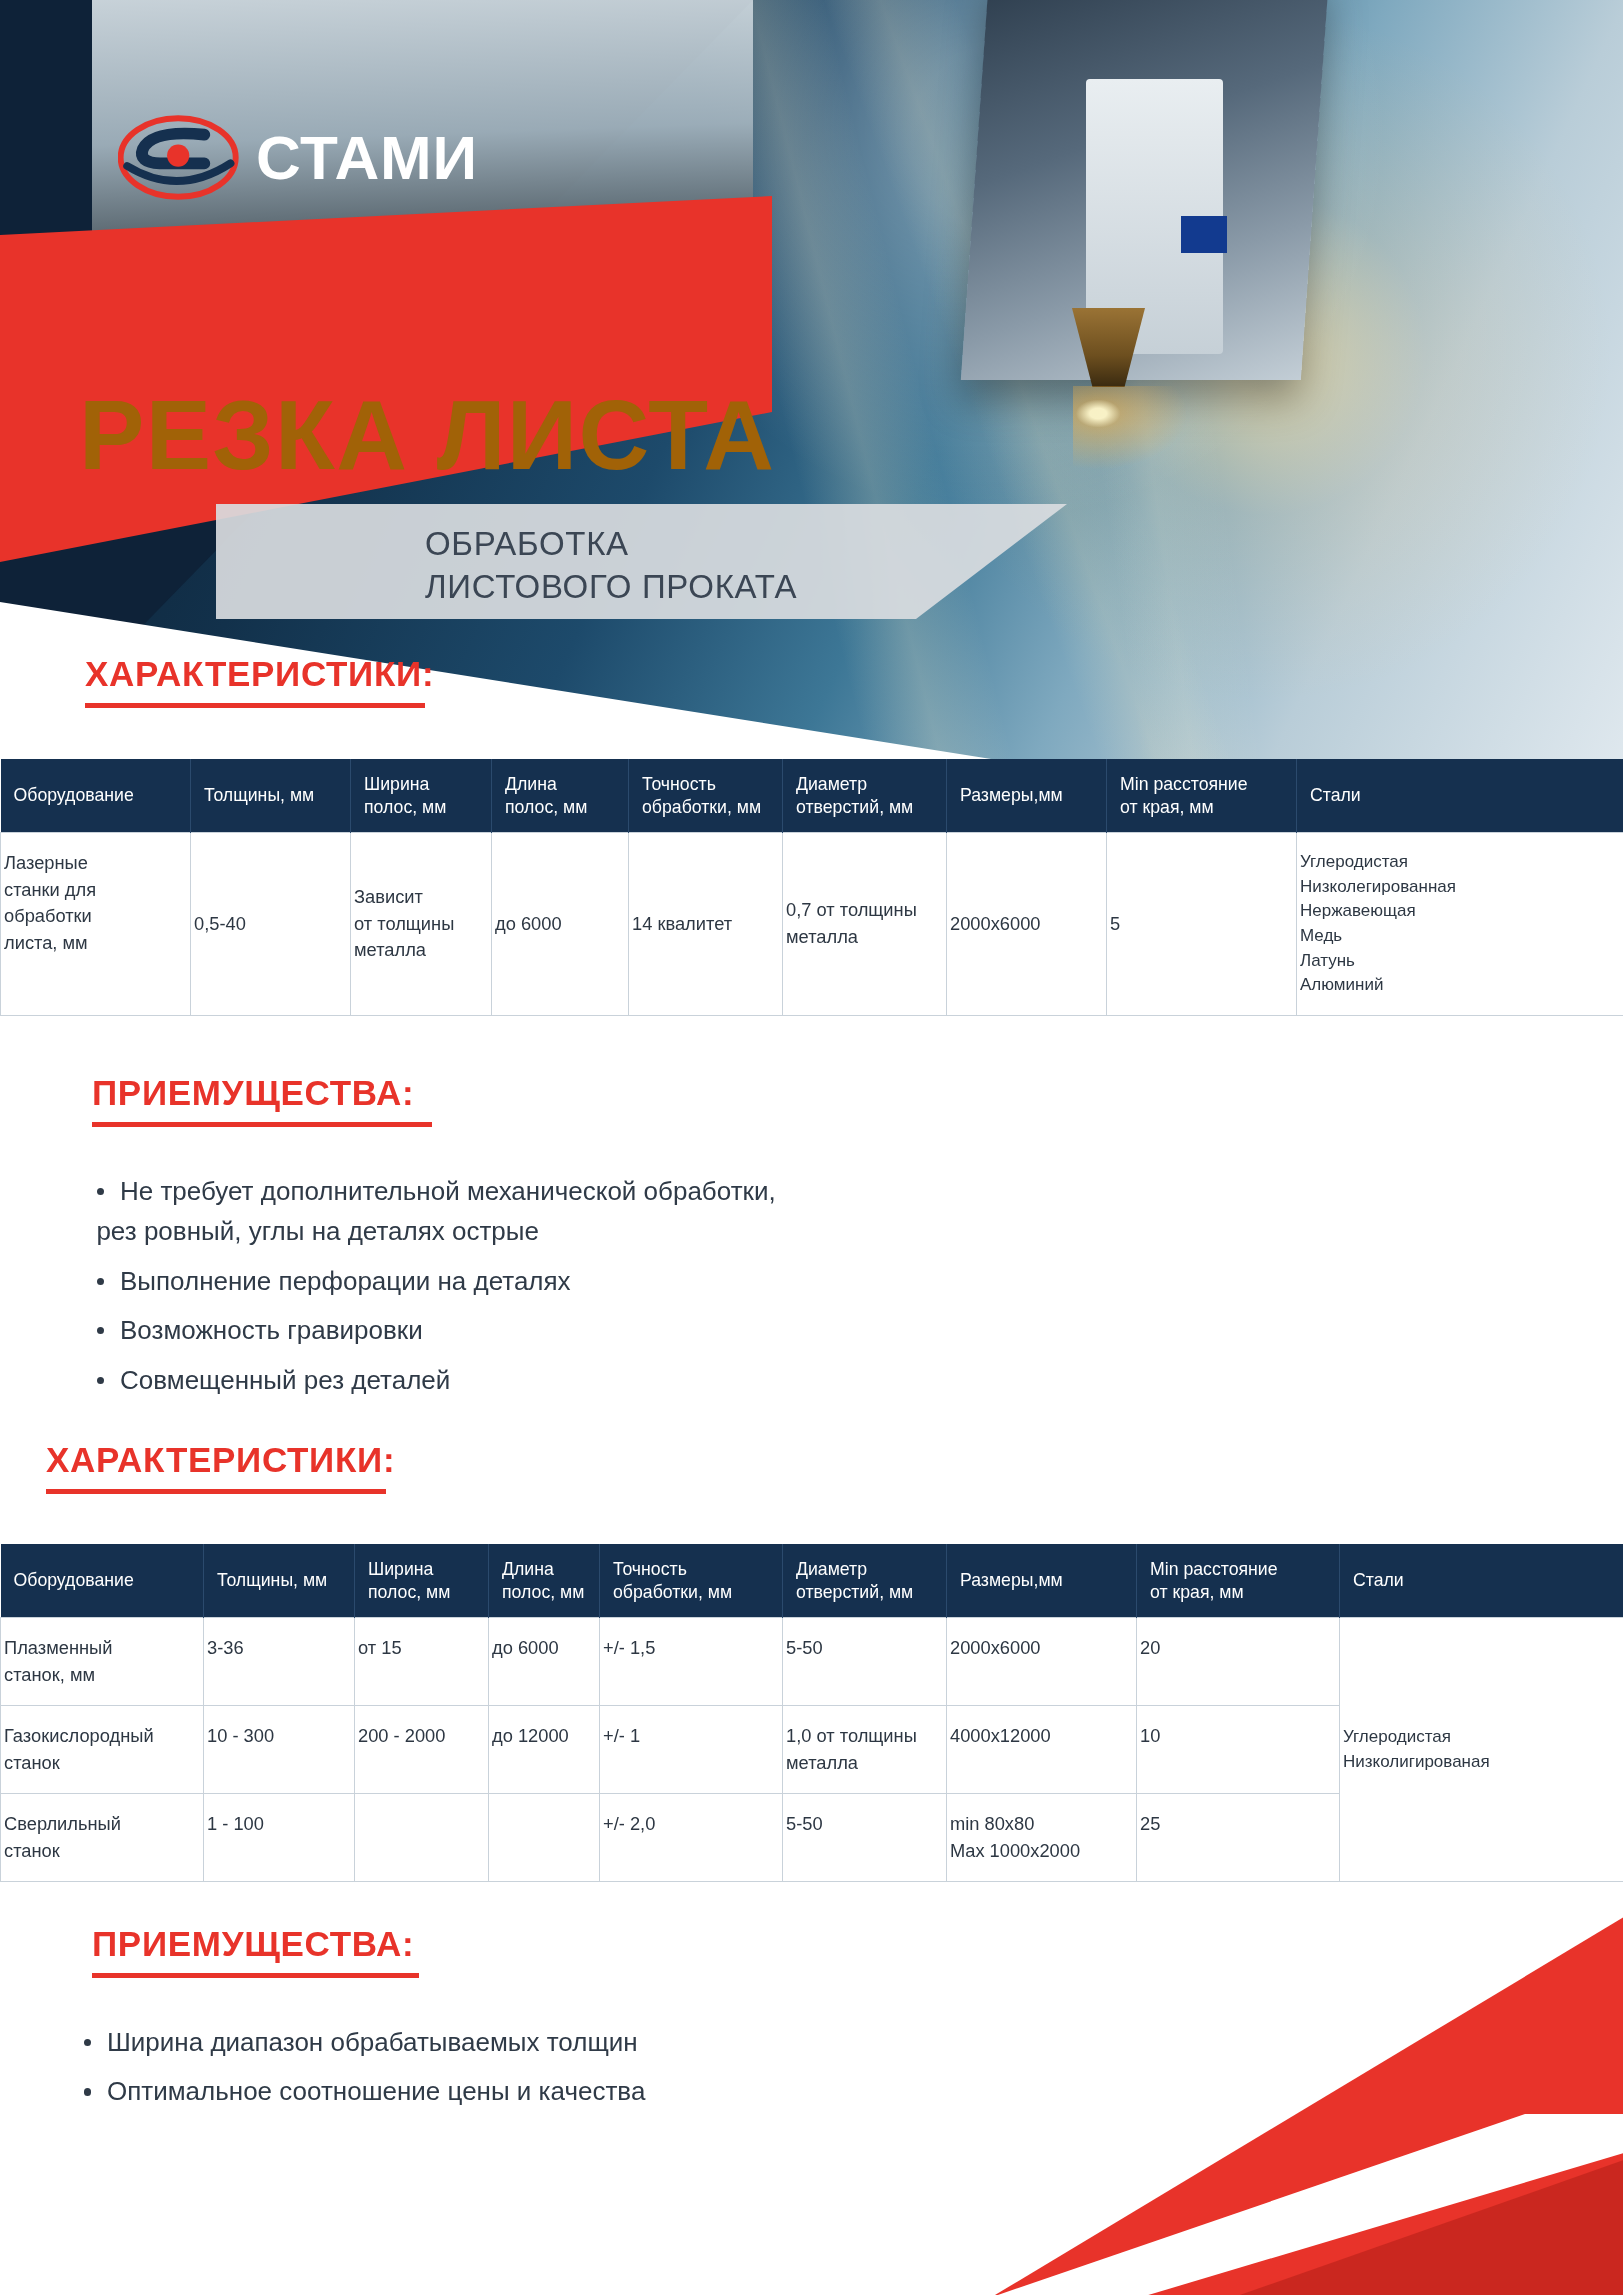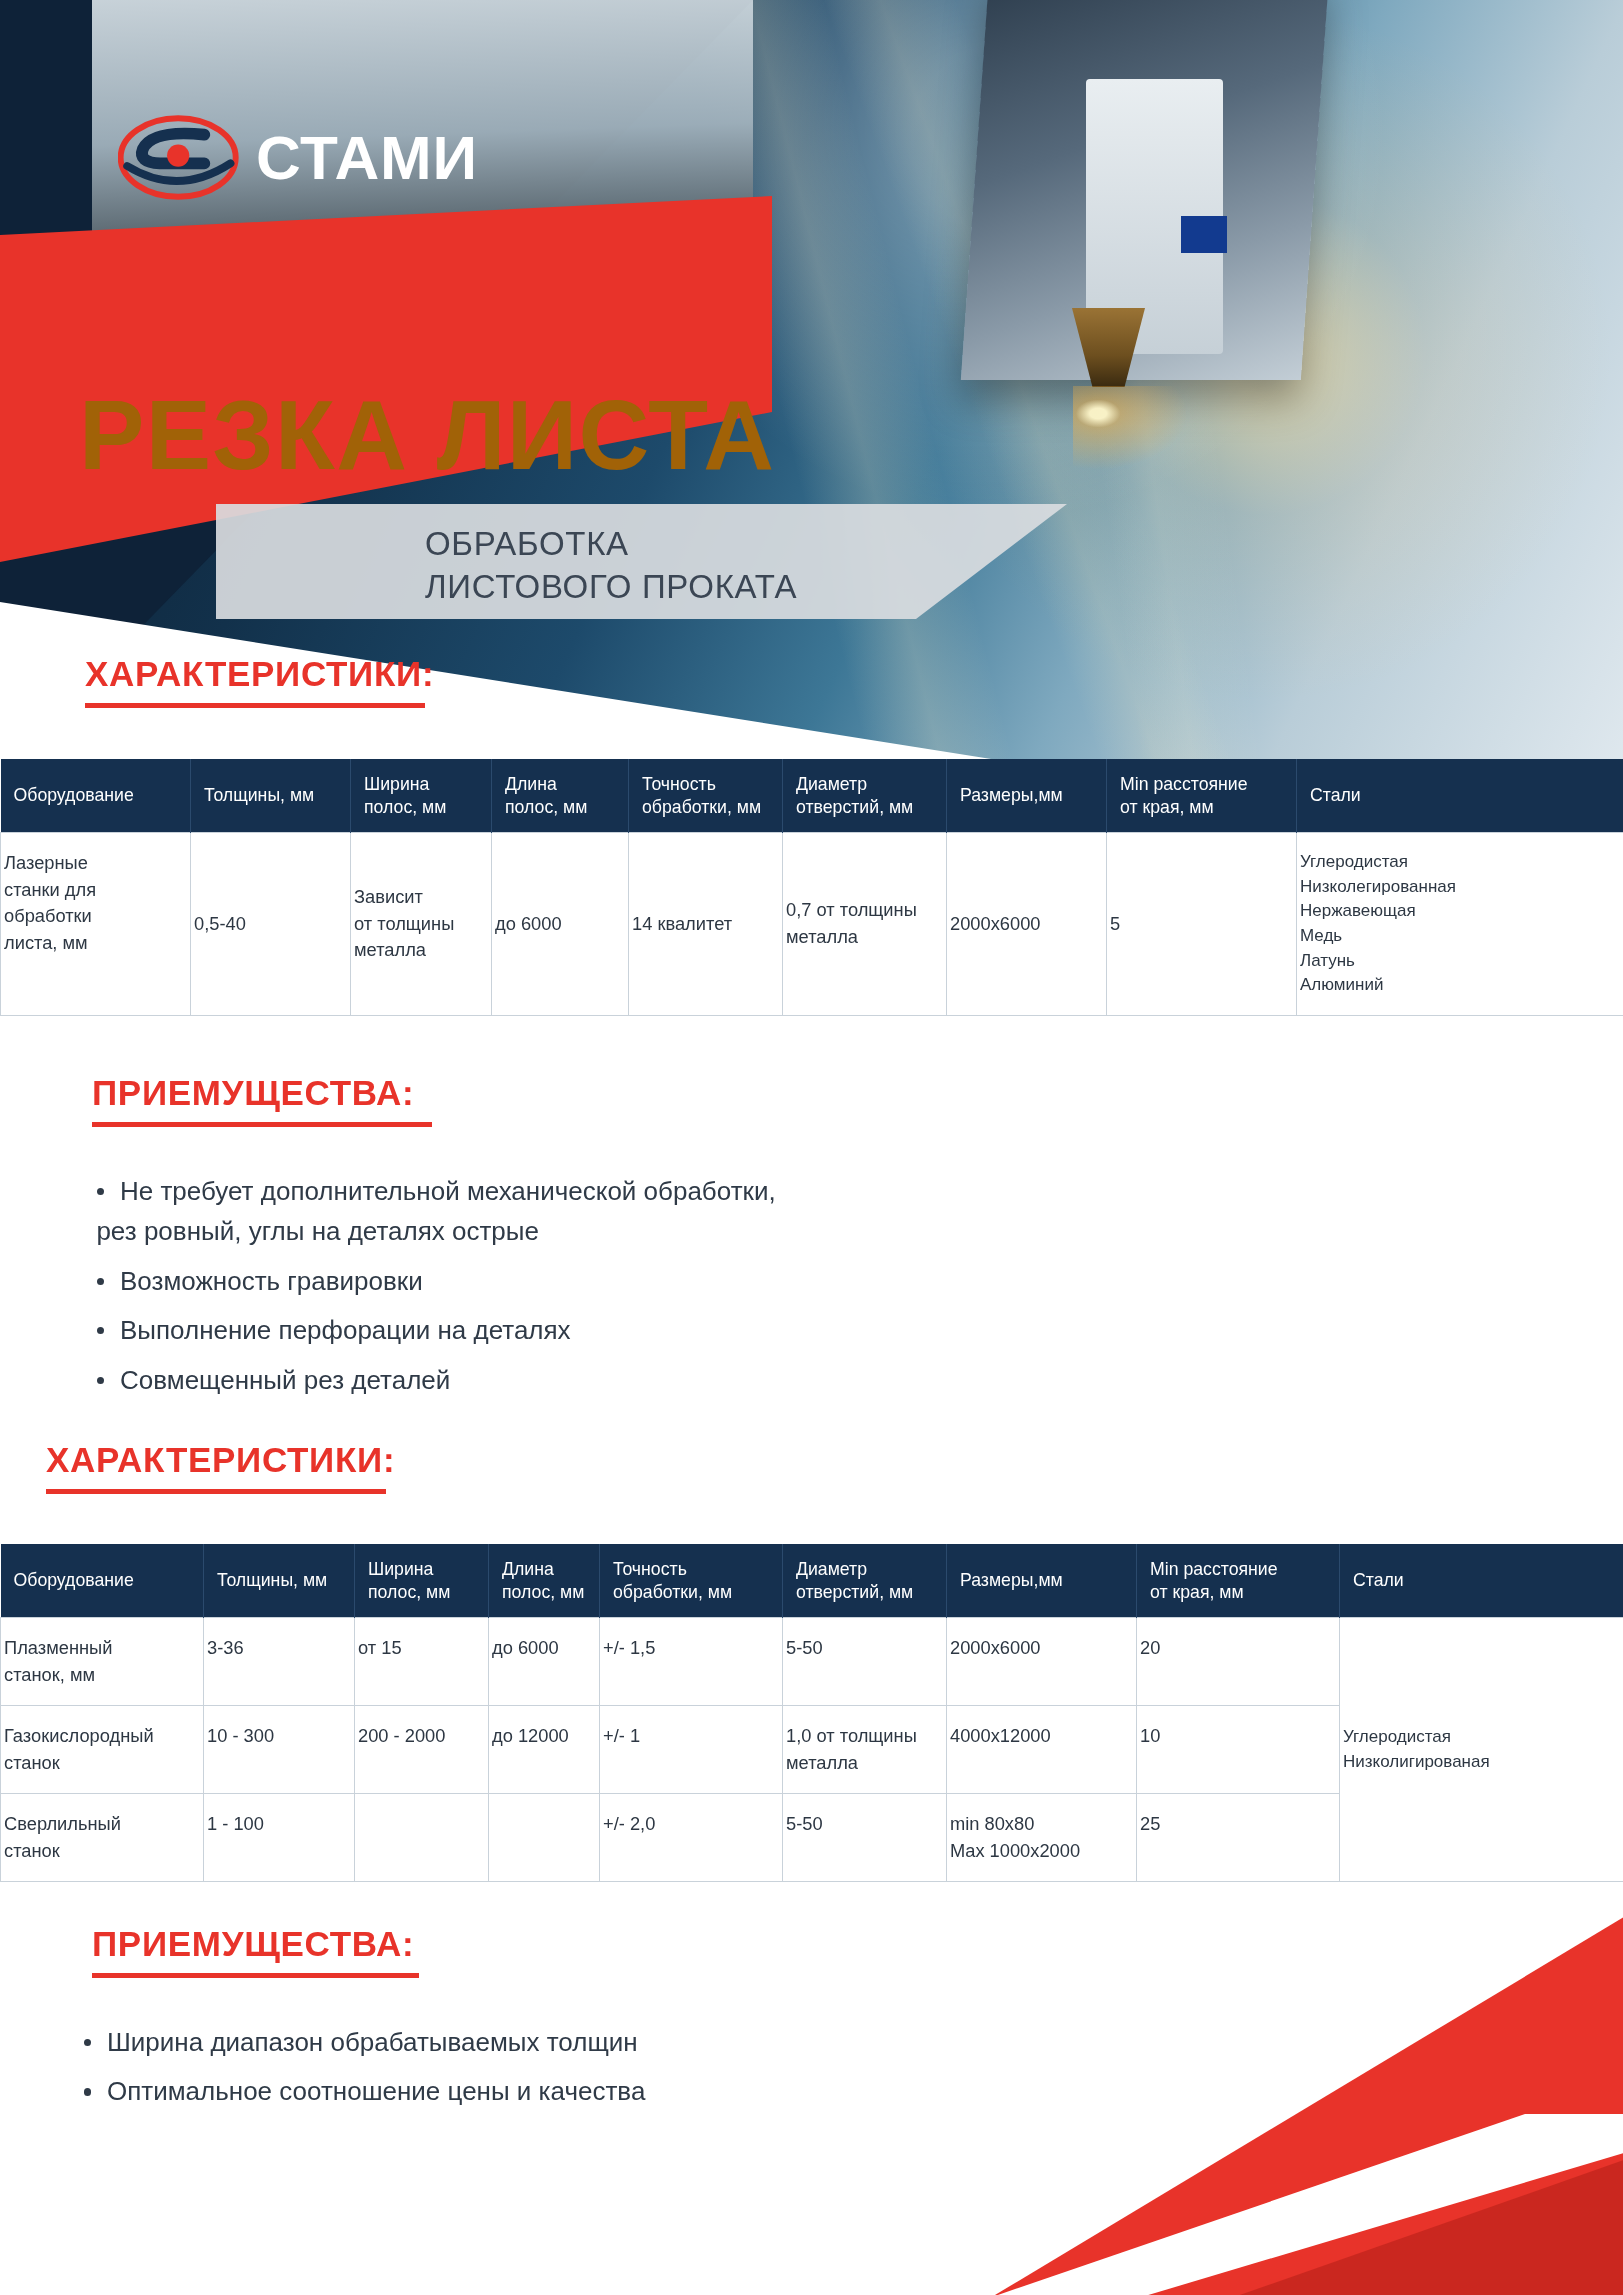--- a/index.html
+++ b/index.html
@@ -379,22 +379,22 @@
     <span>ПРИЕМУЩЕСТВА:</span>
     <span class="rule"></span>
   </div>
 
   <div class="bullets" style="left:85px; top:1171px; width:1374px;">
     <ul>
       <li>
         <span>Не требует дополнительной механической обработки,</span>
         <span class="cont">рез ровный, углы на деталях острые</span>
       </li>
+      <li><span>Выполнение перфорации на деталях</span></li>
       <li><span>Возможность гравировки</span></li>
-      <li><span>Выполнение перфорации на деталях</span></li>
       <li><span>Совмещенный рез деталей</span></li>
     </ul>
   </div>
 
   <div class="heading" style="left:46px; top:1440px;">
     <span>ХАРАКТЕРИСТИКИ:</span>
     <span class="rule"></span>
   </div>
 
   <table class="tbl" style="left:0px; top:1544px; width:1623px;">

